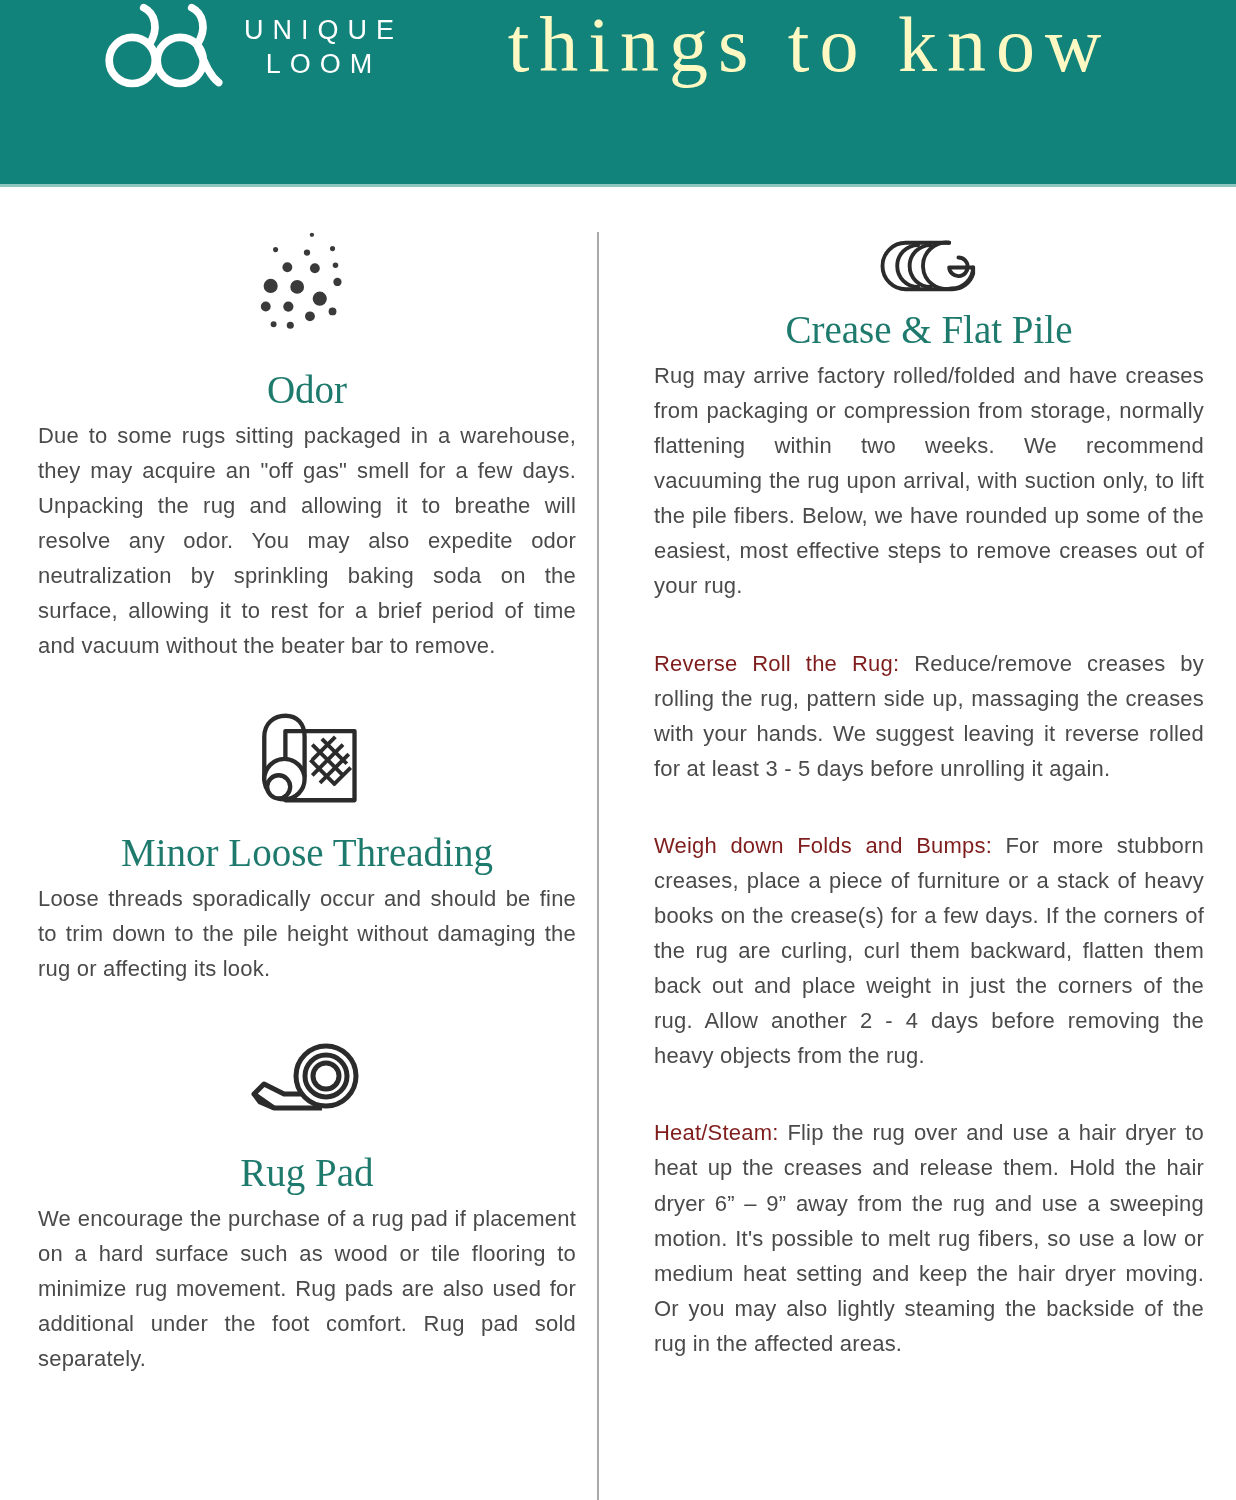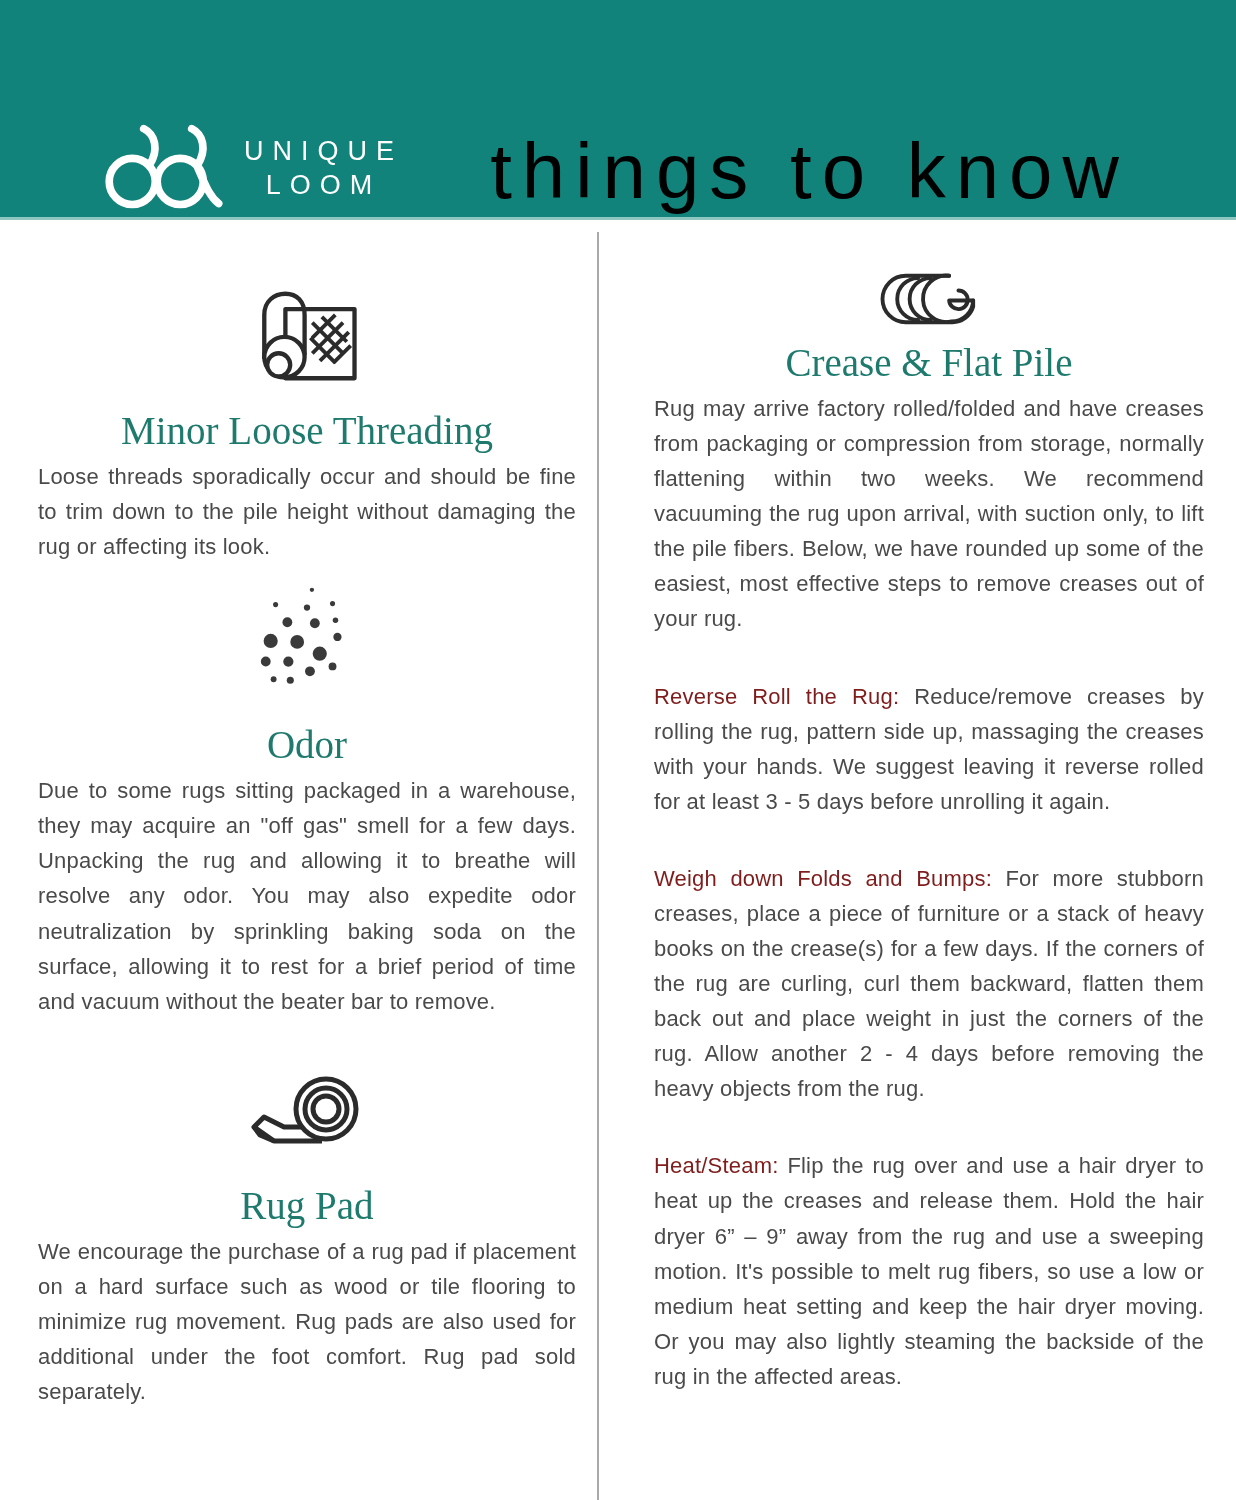--- a/index.html
+++ b/index.html
@@ -7,42 +7,42 @@
   .page {
     position:relative;
     width:1236px; height:1500px;
     background:#ffffff;
     font-family:"Liberation Sans", sans-serif;
     overflow:hidden;
   }
 
   
   .header {
-    height:220px;
+    height:187px;
     background:#12837b;
     border-bottom:3px solid #8fc6c0;
     display:flex;
-    align-items:flex-end;
+    align-items:flex-start;
     padding:0 60px 0 98px;
   }
   .brand { display:flex; align-items:center; gap:18px; }
   .brand-logo { width:128px; height:96px; flex:0 0 auto; }
   .brand-text {
     color:#ffffff;
     font-size:27px;
     letter-spacing:9px;
     line-height:1.25;
     text-align:center;
     font-weight:400;
   }
   .header-title {
     flex:1;
     text-align:center;
-    color:#000000;
-    font-family:Liberation Sans, sans-serif;
+    color:#fef9c3;
+    font-family:Liberation Serif, serif;
     font-size:78px;
     letter-spacing:10px;
     padding-left:40px;
     white-space:nowrap;
   }
 
   
   .columns {
     display:flex;
     align-items:flex-start;
@@ -112,45 +112,20 @@
       </div>
     </div>
     <div class="header-title">things to know</div>
   </div>
 
   <div class="divider"></div>
 
   <div class="columns">
 
     <div class="col col-left">
-
-      <div class="section sec-threading">
-        <div class="icon-wrap">
-          <svg width="122" height="96" viewBox="0 0 125 100">
-            <g class="ink" stroke-linejoin="round">
-              <rect x="40" y="22" width="72" height="72" stroke-width="4.5"></rect>
-              <path d="M18 28 C18 14 28 6 40 6 C52 6 60 14 60 28 L60 70" stroke-width="4.5"></path>
-              <path d="M18 28 L18 74" stroke-width="4.5"></path>
-              <circle cx="39" cy="72" r="21" fill="#ffffff" stroke-width="4.5"></circle>
-              <circle cx="33" cy="80" r="12" fill="#ffffff" stroke-width="4.5"></circle>
-              <g stroke-width="4">
-                <path d="M68 52 L92 28"></path>
-                  <path d="M68 68 L100 36"></path>
-                  <path d="M76 76 L106 46"></path>
-                  <path d="M90 78 L108 60"></path>
-                <path d="M78 30 L104 56"></path>
-                  <path d="M68 36 L100 68"></path>
-                  <path d="M66 52 L92 78"></path>
-              </g>
-            </g>
-          </svg>
-        </div>
-        <h2 class="section-heading">Minor Loose Threading</h2>
-        <p class="body-text">Loose threads sporadically occur and should be fine to trim down to the pile height without damaging the rug or affecting its look.</p>
-      </div>
 
       <div class="section sec-odor">
         <div class="icon-wrap">
           <svg width="102" height="108" viewBox="0 0 100 110">
             <g fill="#3a3a3a">
               <circle cx="55" cy="8" r="2.2"></circle>
               <circle cx="18" cy="23" r="2.6"></circle>
               <circle cx="50" cy="26" r="3.2"></circle>
               <circle cx="76" cy="22" r="2.6"></circle>
               <circle cx="30" cy="41" r="5"></circle>
@@ -166,20 +141,45 @@
               <circle cx="76" cy="86" r="4"></circle>
               <circle cx="16" cy="99" r="3"></circle>
               <circle cx="33" cy="100" r="3.6"></circle>
             </g>
           </svg>
         </div>
         <h2 class="section-heading">Odor</h2>
         <p class="body-text">Due to some rugs sitting packaged in a warehouse, they may acquire an "off gas" smell for a few days. Unpacking the rug and allowing it to breathe will resolve any odor. You may also expedite odor neutralization by sprinkling baking soda on the surface, allowing it to rest for a brief period of time and vacuum without the beater bar to remove.</p>
       </div>
 
+      <div class="section sec-threading">
+        <div class="icon-wrap">
+          <svg width="122" height="96" viewBox="0 0 125 100">
+            <g class="ink" stroke-linejoin="round">
+              <rect x="40" y="22" width="72" height="72" stroke-width="4.5"></rect>
+              <path d="M18 28 C18 14 28 6 40 6 C52 6 60 14 60 28 L60 70" stroke-width="4.5"></path>
+              <path d="M18 28 L18 74" stroke-width="4.5"></path>
+              <circle cx="39" cy="72" r="21" fill="#ffffff" stroke-width="4.5"></circle>
+              <circle cx="33" cy="80" r="12" fill="#ffffff" stroke-width="4.5"></circle>
+              <g stroke-width="4">
+                <path d="M68 52 L92 28"></path>
+                  <path d="M68 68 L100 36"></path>
+                  <path d="M76 76 L106 46"></path>
+                  <path d="M90 78 L108 60"></path>
+                <path d="M78 30 L104 56"></path>
+                  <path d="M68 36 L100 68"></path>
+                  <path d="M66 52 L92 78"></path>
+              </g>
+            </g>
+          </svg>
+        </div>
+        <h2 class="section-heading">Minor Loose Threading</h2>
+        <p class="body-text">Loose threads sporadically occur and should be fine to trim down to the pile height without damaging the rug or affecting its look.</p>
+      </div>
+
       <div class="section sec-rugpad">
         <div class="icon-wrap">
           <svg width="126" height="82" viewBox="0 0 126 82">
             <g class="ink" stroke-linejoin="round" stroke-width="4.5">
               <path d="M78 70 L30 70 L10 56 L20 46 L40 56 L60 56" fill="#ffffff"></path>
               <path d="M10 56 L16 64 L30 70"></path>
               <circle cx="82" cy="38" r="30" fill="#ffffff"></circle>
               <circle cx="82" cy="38" r="21"></circle>
               <circle cx="82" cy="38" r="13"></circle>
             </g>

